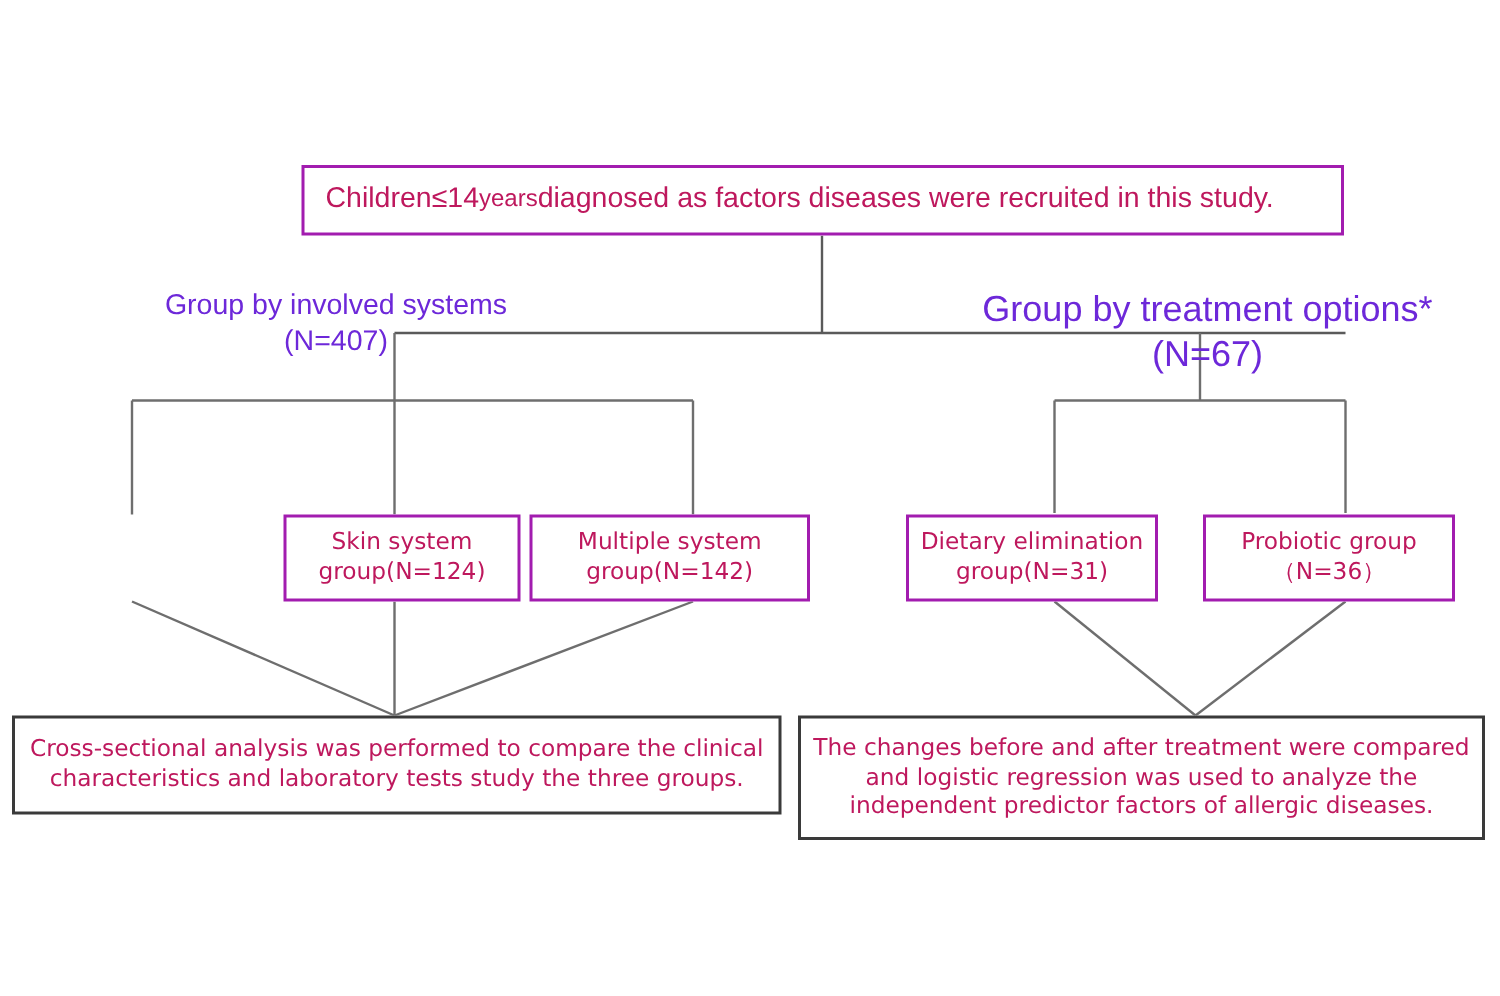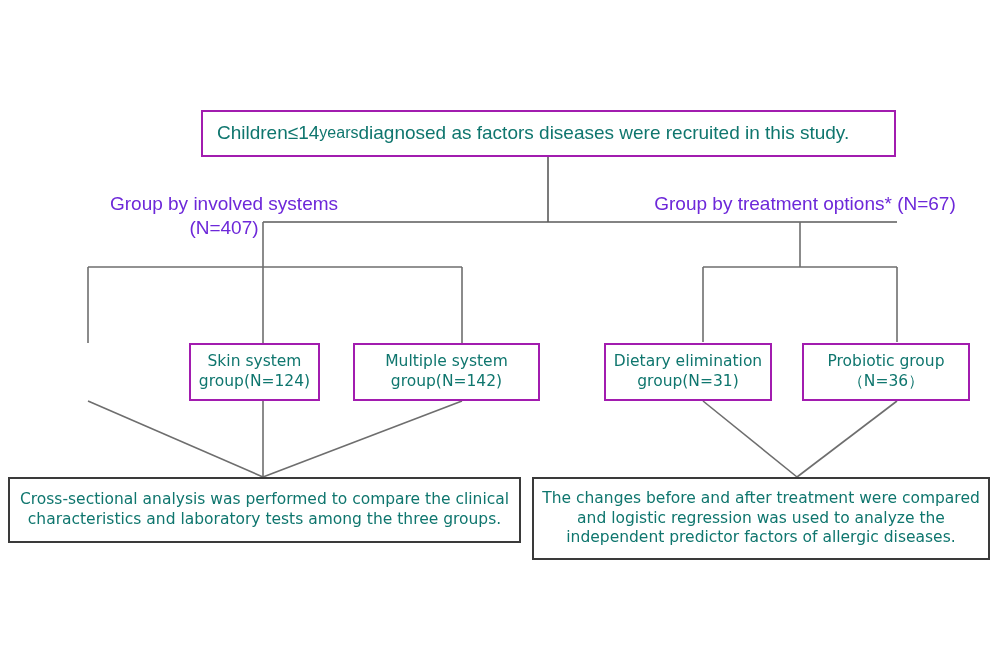--- a/index.html
+++ b/index.html
@@ -26,21 +26,21 @@
   }
   .box {
     position: absolute;
     box-sizing: border-box;
     background: #ffffff;
     border: 2px solid #a21caf;
     display: flex;
     align-items: center;
     justify-content: center;
     text-align: center;
-    color: #0f766e;
+    color: #be185d;
     line-height: 1.28;
     white-space: pre-line;
     z-index: 2;
   }
   .label {
     position: absolute;
     color: #6d28d9;
     text-align: center;
     white-space: pre-line;
     line-height: 1.25;
@@ -67,33 +67,33 @@
     left: 74px;
     top: 192px;
     width: 300px;
     font-size: 19px;
     font-family: "Liberation Sans", sans-serif;
   }
   #label-right-branch {
     left: 620px;
     top: 192px;
     width: 370px;
-    font-size: 19px;
+    font-size: 24px;
     font-family: "Liberation Sans", sans-serif;
   }
 
   
   .group-box {
     font-family: "DejaVu Sans", sans-serif;
     font-size: 15.5px;
     top: 343px;
     height: 58px;
   }
   #box-resp     { left: 3px;   width: 172px; }
-  #box-skin     { left: 189px; width: 131px; text-align: center; }
+  #box-skin     { left: 189px; width: 158px; text-align: center; }
   #box-multi    { left: 353px; width: 187px; }
   #box-dietary  { left: 604px; width: 168px; }
   #box-probiotic{ left: 802px; width: 168px; }
 
   
   .outcome-box {
     font-family: "DejaVu Sans", sans-serif;
     font-size: 15.5px;
     top: 477px;
     border-color: #3a3a3a;
@@ -148,18 +148,18 @@
 group(N=124)</div>
   <div class="box group-box" id="box-multi">Multiple system
 group(N=142)</div>
 
   <div class="box group-box" id="box-dietary">Dietary elimination
 group(N=31)</div>
   <div class="box group-box" id="box-probiotic">Probiotic group
 （N=36）</div>
 
   <div class="box outcome-box" id="box-outcome-left">Cross-sectional analysis was performed to compare the clinical
-characteristics and laboratory tests among the three groups.</div>
+characteristics and laboratory tests study the three groups.</div>
   <div class="box outcome-box" id="box-outcome-right">The changes before and after treatment were compared
 and logistic regression was used to analyze the
 independent predictor factors of allergic diseases.</div>
 
 </div>
 
 </body></html>

